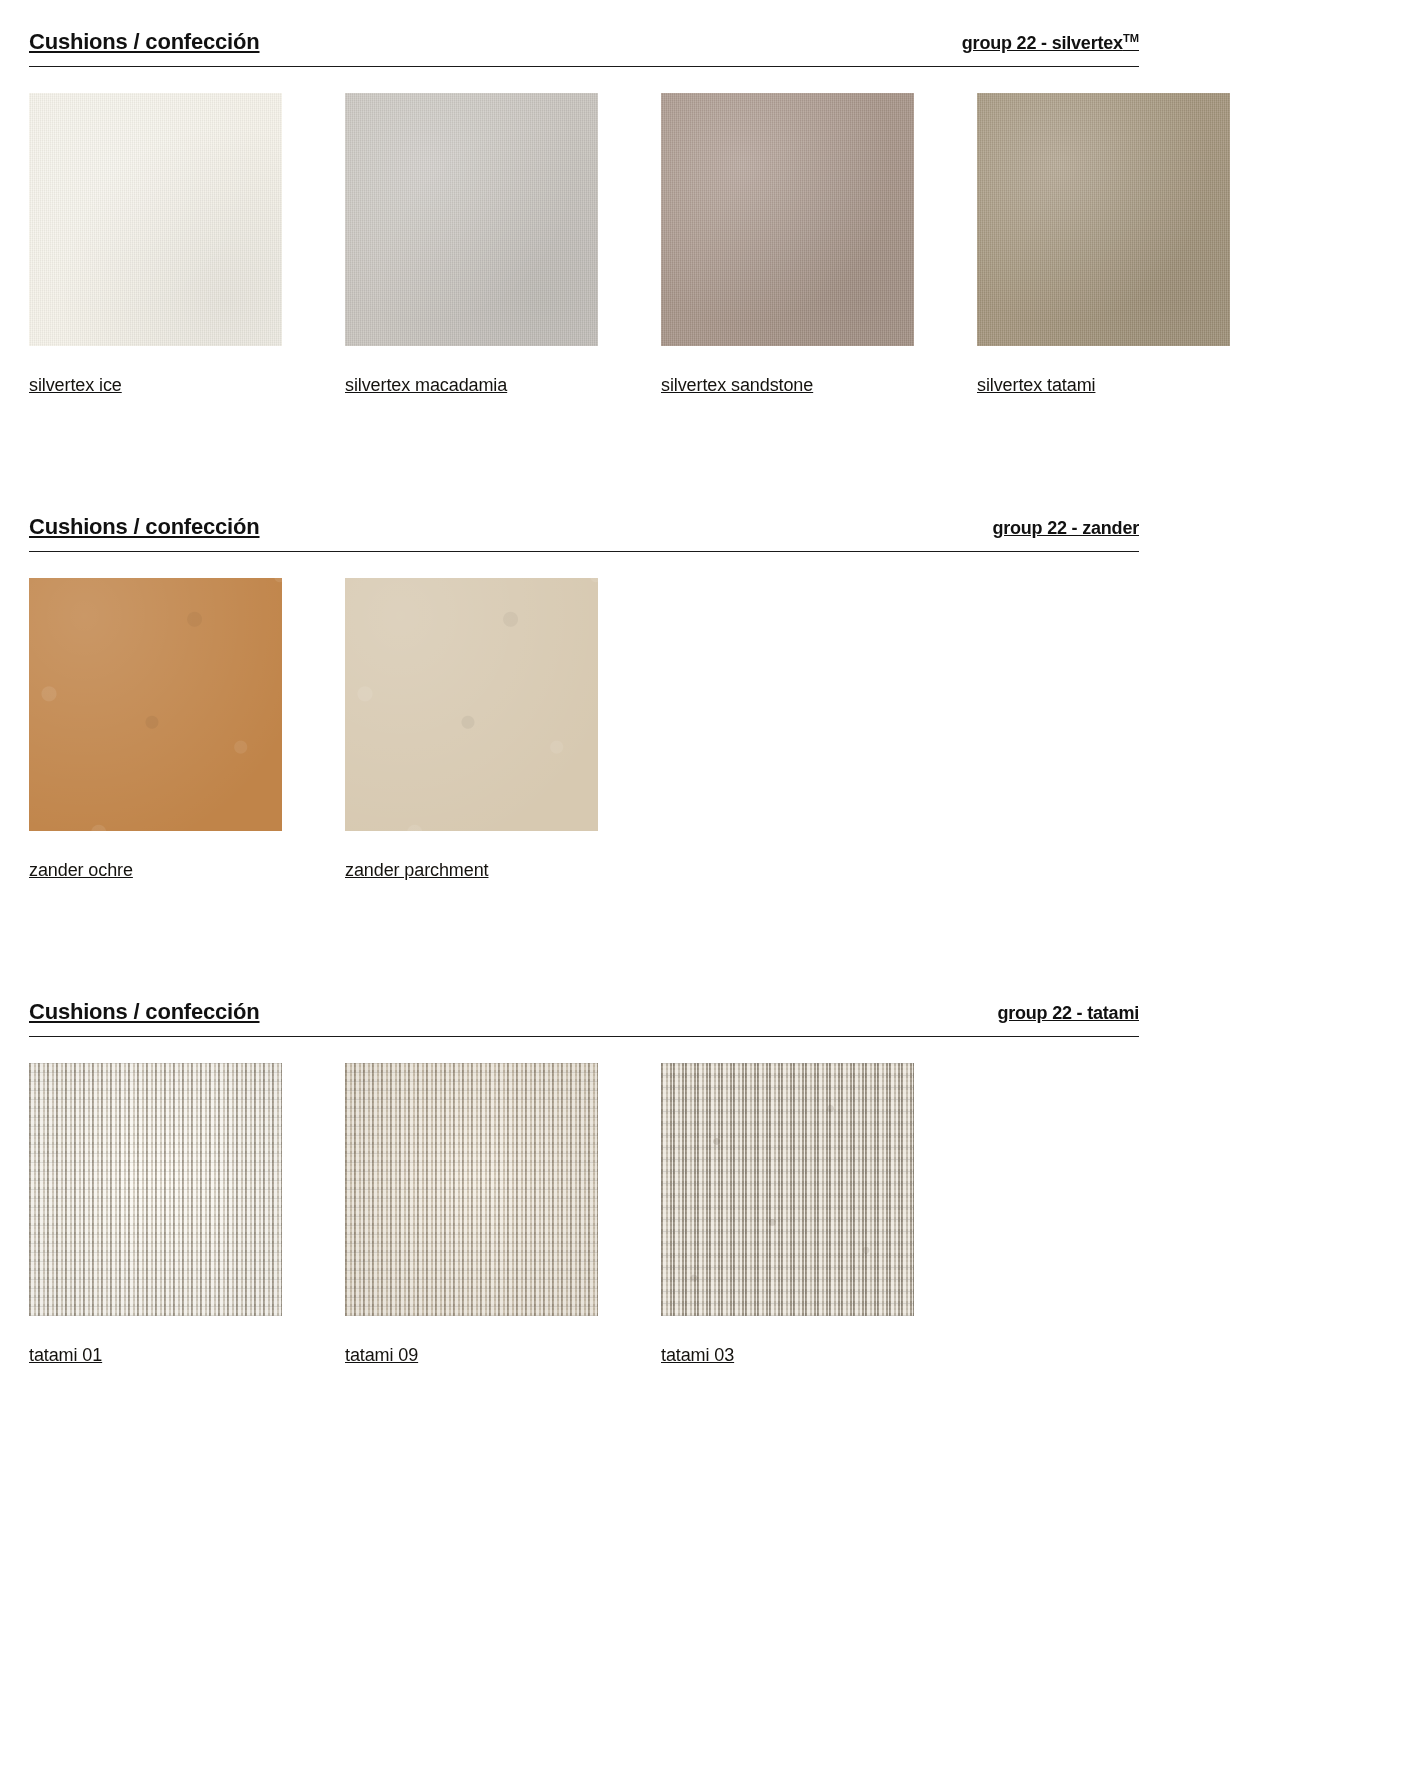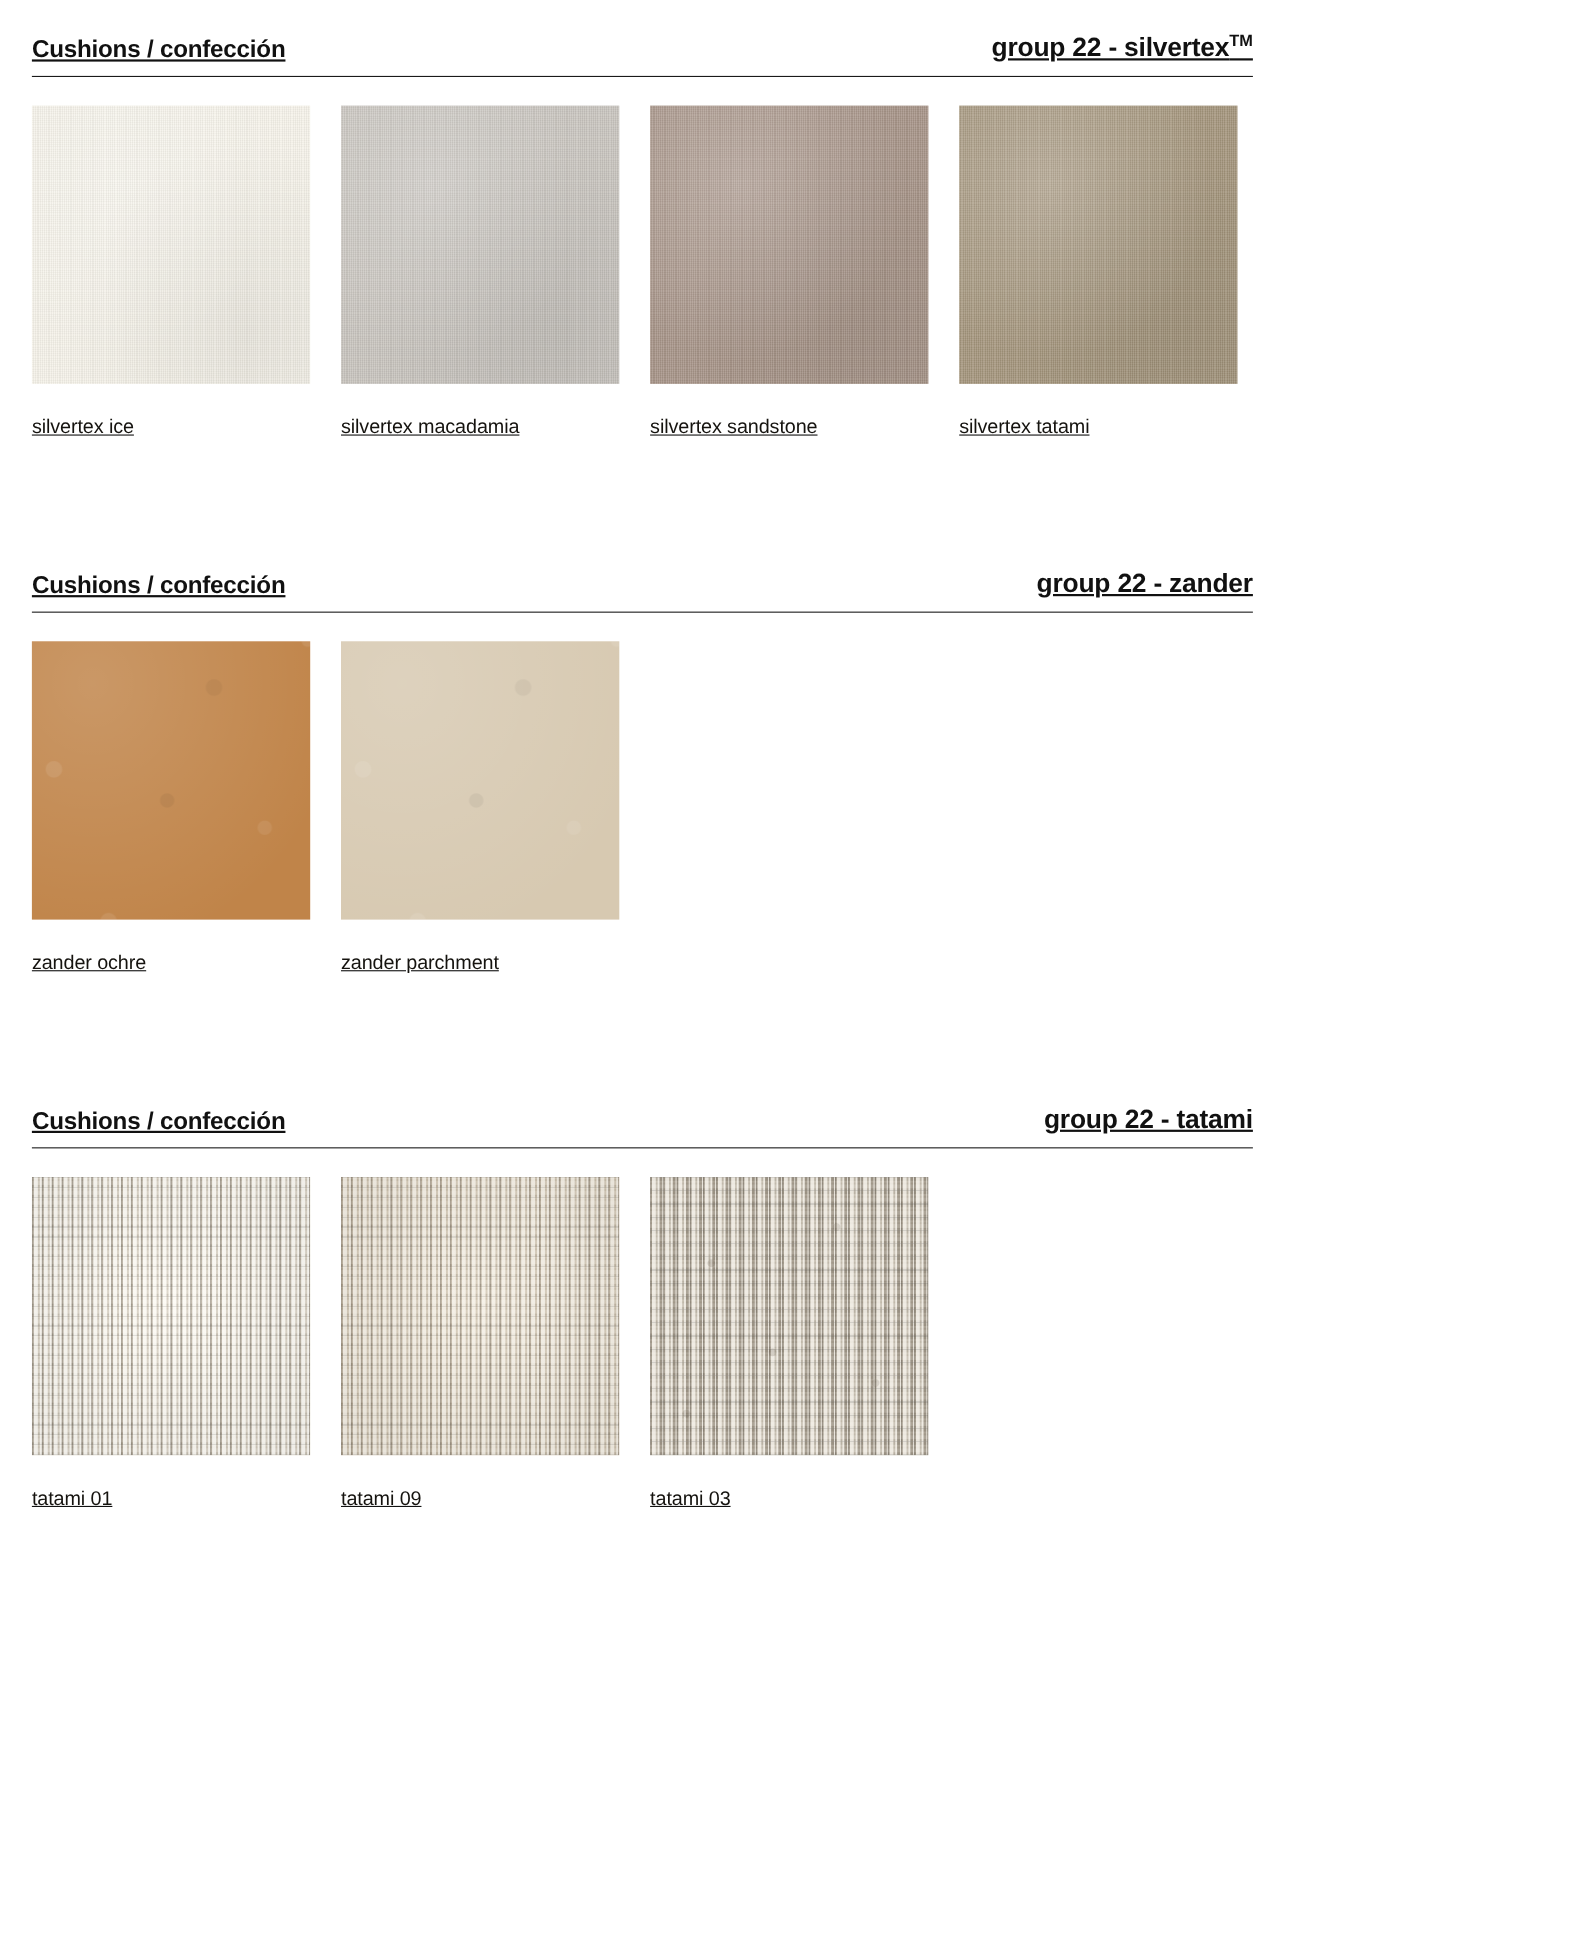--- a/index.html
+++ b/index.html
@@ -41,36 +41,36 @@
     margin: 0 0 26px 0;
   }
   .head-left {
     font-size: 22px;
     font-weight: 700;
     letter-spacing: -0.2px;
     line-height: 1.1;
     white-space: nowrap;
   }
   .head-right {
-    font-size: 24px;
+    font-size: 18px;
     font-weight: 700;
     letter-spacing: -0.2px;
     line-height: 1.1;
     white-space: nowrap;
   }
   .tm {
     font-size: 0.62em;
     vertical-align: super;
     letter-spacing: 0;
   }
 
   
   .swatch-row {
     display: flex;
-    gap: 28px;
+    gap: 63px;
   }
   .swatch-cell {
     width: 253px;
     flex: 0 0 253px;
   }
   .swatch-chip {
     width: 253px;
     height: 253px;
     display: block;
   }

